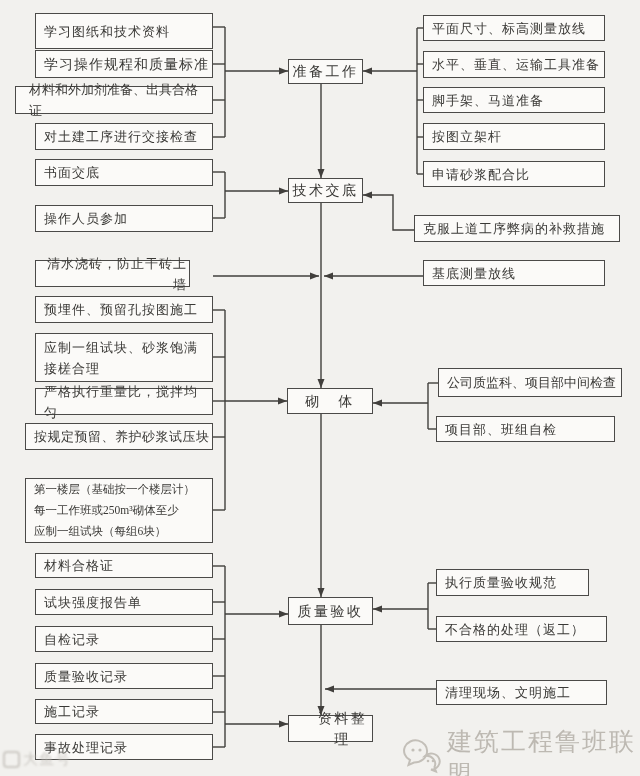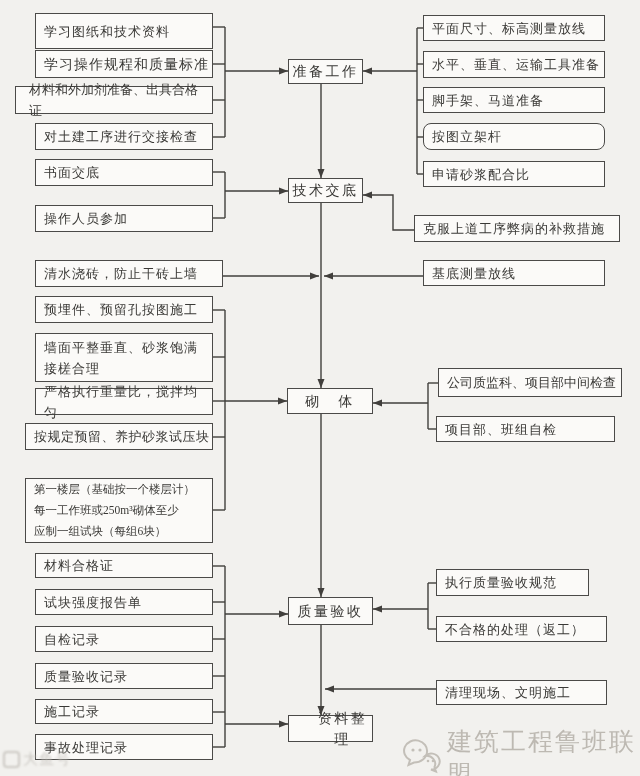--- a/index.html
+++ b/index.html
@@ -93,44 +93,44 @@
       <polygon points="325,689 334,685.5 334,692.5" class="arrowhead"></polygon>
     </svg>
 
   <div id="boxes">
       <div class="fc-box" style="left: 35px; top: 13px; width: 178px; height: 36px; font-size: 13px; letter-spacing: 1px; text-align: center;">学习图纸和技术资料</div>
       <div class="fc-box" style="left: 35px; top: 50px; width: 178px; height: 28px; font-size: 14px; letter-spacing: 1px;">学习操作规程和质量标准</div>
       <div class="fc-box" style="left: 15px; top: 86px; width: 198px; height: 28px; font-size: 13px; letter-spacing: 0px; padding-left: 13px;">材料和外加剂准备、出具合格证</div>
       <div class="fc-box" style="left: 35px; top: 123px; width: 178px; height: 27px; font-size: 13px; letter-spacing: 1px;">对土建工序进行交接检查</div>
       <div class="fc-box" style="left: 35px; top: 159px; width: 178px; height: 27px; font-size: 13px; letter-spacing: 1px;">书面交底</div>
       <div class="fc-box" style="left: 35px; top: 205px; width: 178px; height: 27px; font-size: 13px; letter-spacing: 1px;">操作人员参加</div>
-      <div class="fc-box" style="left: 35px; top: 260px; width: 188px; height: 27px; font-size: 13px; letter-spacing: 1px;">清水浇砖，防止干砖上墙</div>
+      <div class="fc-box" style="left: 35px; top: 260px; width: 155px; height: 27px; font-size: 13px; letter-spacing: 1px; text-align: right;">清水浇砖，防止干砖上墙</div>
       <div class="fc-box" style="left: 35px; top: 296px; width: 178px; height: 27px; font-size: 13px; letter-spacing: 1px;">预埋件、预留孔按图施工</div>
-      <div class="fc-box" style="left: 35px; top: 333px; width: 178px; height: 49px; font-size: 13px; letter-spacing: 1px;">墙面平整垂直、砂浆饱满
+      <div class="fc-box" style="left: 35px; top: 333px; width: 178px; height: 49px; font-size: 13px; letter-spacing: 1px;">应制一组试块、砂浆饱满
 接槎合理</div>
       <div class="fc-box" style="left: 35px; top: 388px; width: 178px; height: 27px; font-size: 13px; letter-spacing: 1px;">严格执行重量比，搅拌均匀</div>
       <div class="fc-box" style="left: 25px; top: 423px; width: 188px; height: 27px; font-size: 13px; letter-spacing: 0.5px;">按规定预留、养护砂浆试压块</div>
       <div class="fc-box" style="left: 25px; top: 478px; width: 188px; height: 65px; font-size: 11.5px; letter-spacing: 0px;">第一楼层（基础按一个楼层计）
 每一工作班或250m³砌体至少
 应制一组试块（每组6块）</div>
       <div class="fc-box" style="left: 35px; top: 553px; width: 178px; height: 25px; font-size: 13px; letter-spacing: 1px;">材料合格证</div>
       <div class="fc-box" style="left: 35px; top: 589px; width: 178px; height: 26px; font-size: 13px; letter-spacing: 1px;">试块强度报告单</div>
       <div class="fc-box" style="left: 35px; top: 626px; width: 178px; height: 26px; font-size: 13px; letter-spacing: 1px;">自检记录</div>
       <div class="fc-box" style="left: 35px; top: 663px; width: 178px; height: 26px; font-size: 13px; letter-spacing: 1px;">质量验收记录</div>
       <div class="fc-box" style="left: 35px; top: 699px; width: 178px; height: 25px; font-size: 13px; letter-spacing: 1px;">施工记录</div>
       <div class="fc-box" style="left: 35px; top: 734px; width: 178px; height: 26px; font-size: 13px; letter-spacing: 1px;">事故处理记录</div>
       <div class="fc-box center" style="left: 288px; top: 59px; width: 75px; height: 25px;">准备工作</div>
       <div class="fc-box center" style="left: 288px; top: 178px; width: 75px; height: 25px;">技术交底</div>
       <div class="fc-box center" style="left: 287px; top: 388px; width: 86px; height: 26px;">砌　体</div>
       <div class="fc-box center" style="left: 288px; top: 597px; width: 85px; height: 28px;">质量验收</div>
       <div class="fc-box center" style="left: 288px; top: 715px; width: 85px; height: 27px; padding-left: 24px;">资料整理</div>
       <div class="fc-box" style="left: 423px; top: 15px; width: 182px; height: 26px; font-size: 13px; letter-spacing: 1px;">平面尺寸、标高测量放线</div>
       <div class="fc-box" style="left: 423px; top: 51px; width: 182px; height: 27px; font-size: 13px; letter-spacing: 1px;">水平、垂直、运输工具准备</div>
       <div class="fc-box" style="left: 423px; top: 87px; width: 182px; height: 26px; font-size: 13px; letter-spacing: 1px;">脚手架、马道准备</div>
-      <div class="fc-box" style="left: 423px; top: 123px; width: 182px; height: 27px; font-size: 13px; letter-spacing: 1px; border-radius: 8px;">按图立架杆</div>
+      <div class="fc-box" style="left: 423px; top: 123px; width: 182px; height: 27px; font-size: 13px; letter-spacing: 1px;">按图立架杆</div>
       <div class="fc-box" style="left: 423px; top: 161px; width: 182px; height: 26px; font-size: 13px; letter-spacing: 1px;">申请砂浆配合比</div>
       <div class="fc-box" style="left: 414px; top: 215px; width: 206px; height: 27px; font-size: 13px; letter-spacing: 1px;">克服上道工序弊病的补救措施</div>
       <div class="fc-box" style="left: 423px; top: 260px; width: 182px; height: 26px; font-size: 13px; letter-spacing: 1px;">基底测量放线</div>
       <div class="fc-box" style="left: 438px; top: 368px; width: 184px; height: 29px; font-size: 13px; letter-spacing: 0px;">公司质监科、项目部中间检查</div>
       <div class="fc-box" style="left: 436px; top: 416px; width: 179px; height: 26px; font-size: 13px; letter-spacing: 1px;">项目部、班组自检</div>
       <div class="fc-box" style="left: 436px; top: 569px; width: 153px; height: 27px; font-size: 13px; letter-spacing: 1px;">执行质量验收规范</div>
       <div class="fc-box" style="left: 436px; top: 616px; width: 171px; height: 26px; font-size: 13px; letter-spacing: 1px;">不合格的处理（返工）</div>
       <div class="fc-box" style="left: 436px; top: 680px; width: 171px; height: 25px; font-size: 13px; letter-spacing: 1px;">清理现场、文明施工</div>
     </div>
 

